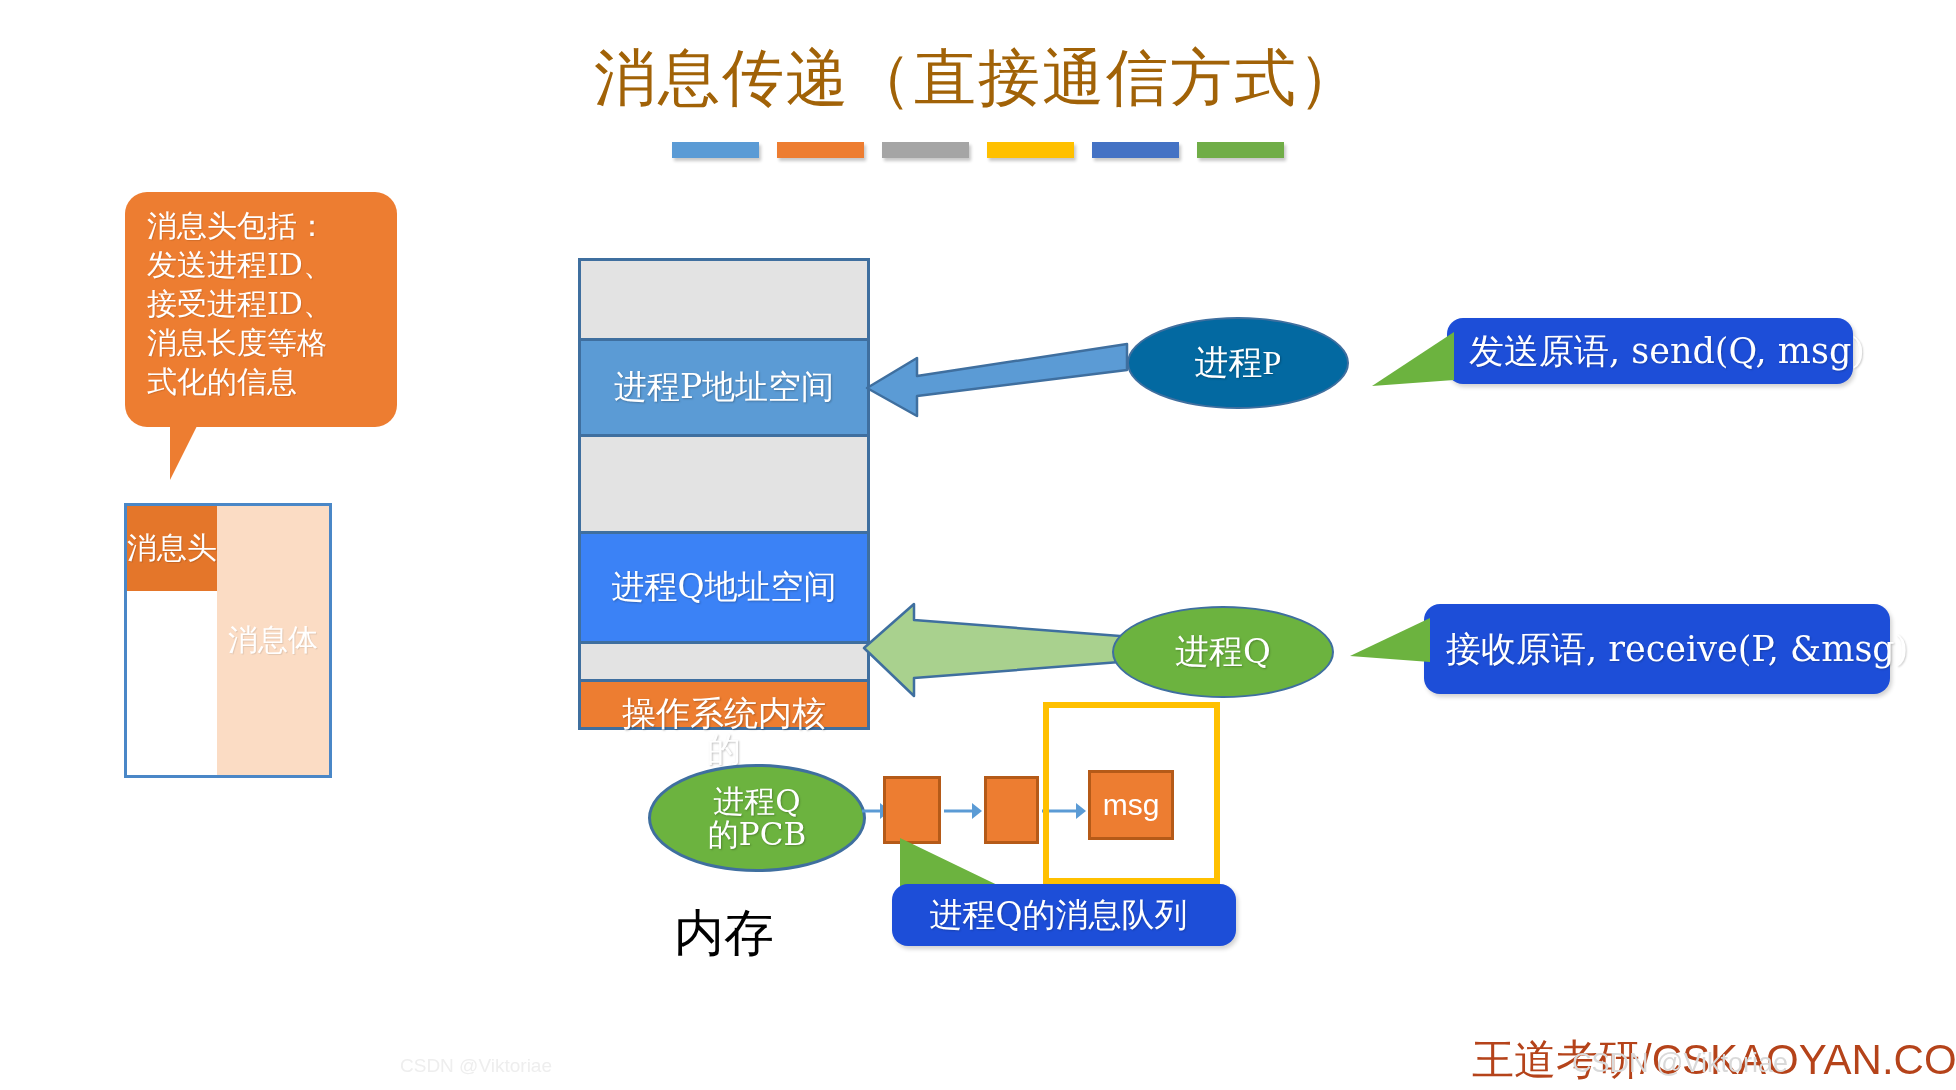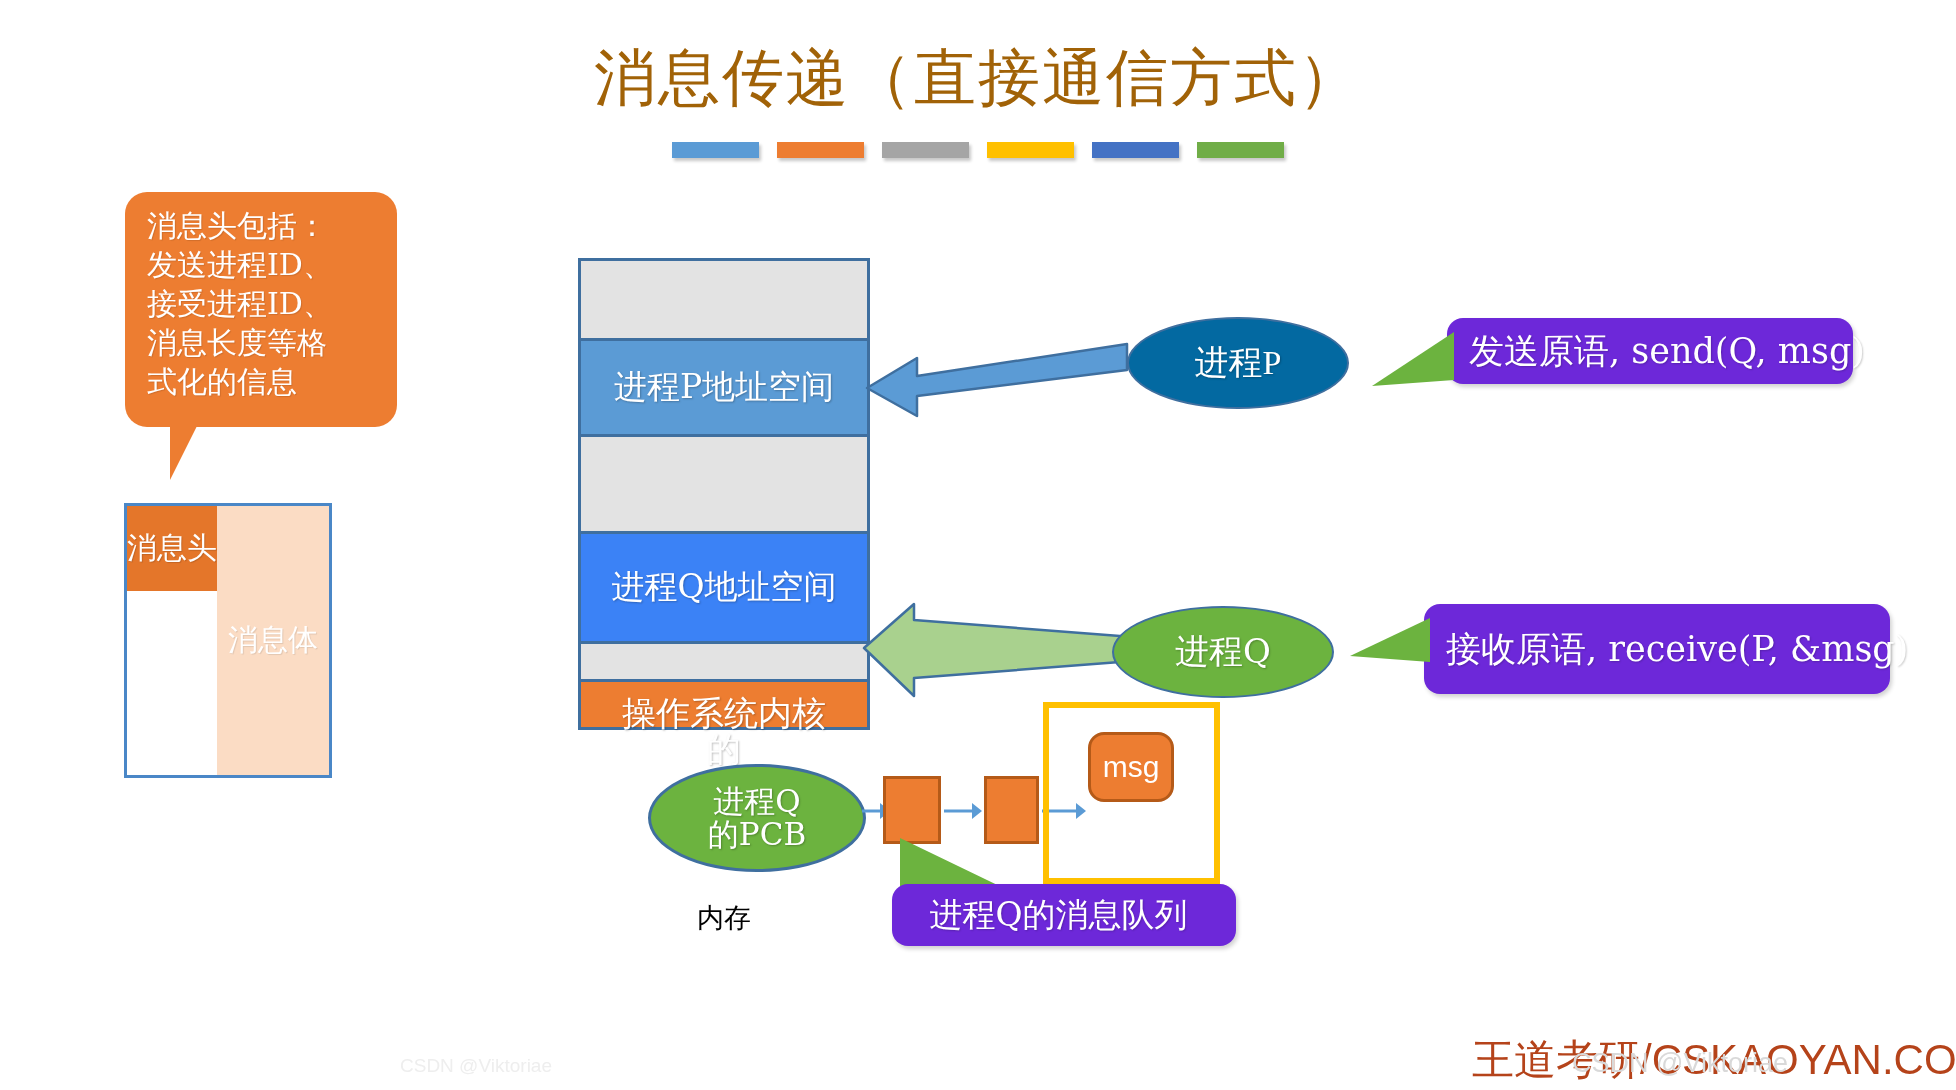--- a/index.html
+++ b/index.html
@@ -117,21 +117,21 @@
     position: absolute;
     top: 14px; left: 0; width: 100%;
     text-align: center;
     line-height: 1.05;
     font-size: 34px;
   }
   #mem-caption {
     left: 578px; top: 900px;
     width: 292px;
     text-align: center;
-    font-size: 27px;
+    font-size: 50px;
     color: #000000;
     font-family: "DejaVu Serif", "Liberation Serif", serif;
   }
 
   
   #pcb-ellipse {
     left: 648px; top: 764px;
     width: 218px; height: 108px;
     background: #6cb33f;
     border: 3px solid #3f6f9f;
@@ -158,21 +158,21 @@
     text-shadow: 1px 1px 2px rgba(0,0,0,0.25);
   }
   #proc-p { left: 1127px; top: 317px; background: #0369a1; border: 2px solid #3f6f9f; font-family: Liberation Serif, serif; }
   #proc-q { left: 1112px; top: 606px; background: #6cb33f; border: 2px solid #3f6f9f; }
 
   
   .big-arrow-svg { overflow: visible; }
 
   
   .speech {
-    background: #6d28d9;
+    background: #1d4ed8;
     border-radius: 16px;
     color: #ffffff;
     font-family: "DejaVu Serif", "Liberation Serif", serif;
     font-size: 35px;
     display: flex; align-items: center;
     padding: 0 22px;
     box-sizing: border-box;
     text-shadow: 1px 1px 2px rgba(0,0,0,0.2);
     box-shadow: 2px 3px 4px rgba(0,0,0,0.18);
     white-space: nowrap;
@@ -192,21 +192,21 @@
     background: #ed7d31;
     border: 3px solid #b55a18;
     box-sizing: border-box;
     color: #ffffff;
     font-family: "Liberation Sans", sans-serif;
     font-size: 30px;
     display: flex; align-items: center; justify-content: center;
   }
   #qbox-1 { left: 883px; top: 776px; width: 58px; height: 68px; }
   #qbox-2 { left: 984px; top: 776px; width: 55px; height: 68px; }
-  #qbox-3 { left: 1088px; top: 732px; width: 86px; height: 70px; border-radius: 16px; }
+  #qbox-3 { left: 1088px; top: 770px; width: 86px; height: 70px; }
   #queue-outline {
     left: 1043px; top: 702px;
     width: 177px; height: 182px;
     border: 6px solid #ffc000;
     box-sizing: border-box;
     z-index: 5;
   }
 
   
   #brand {

